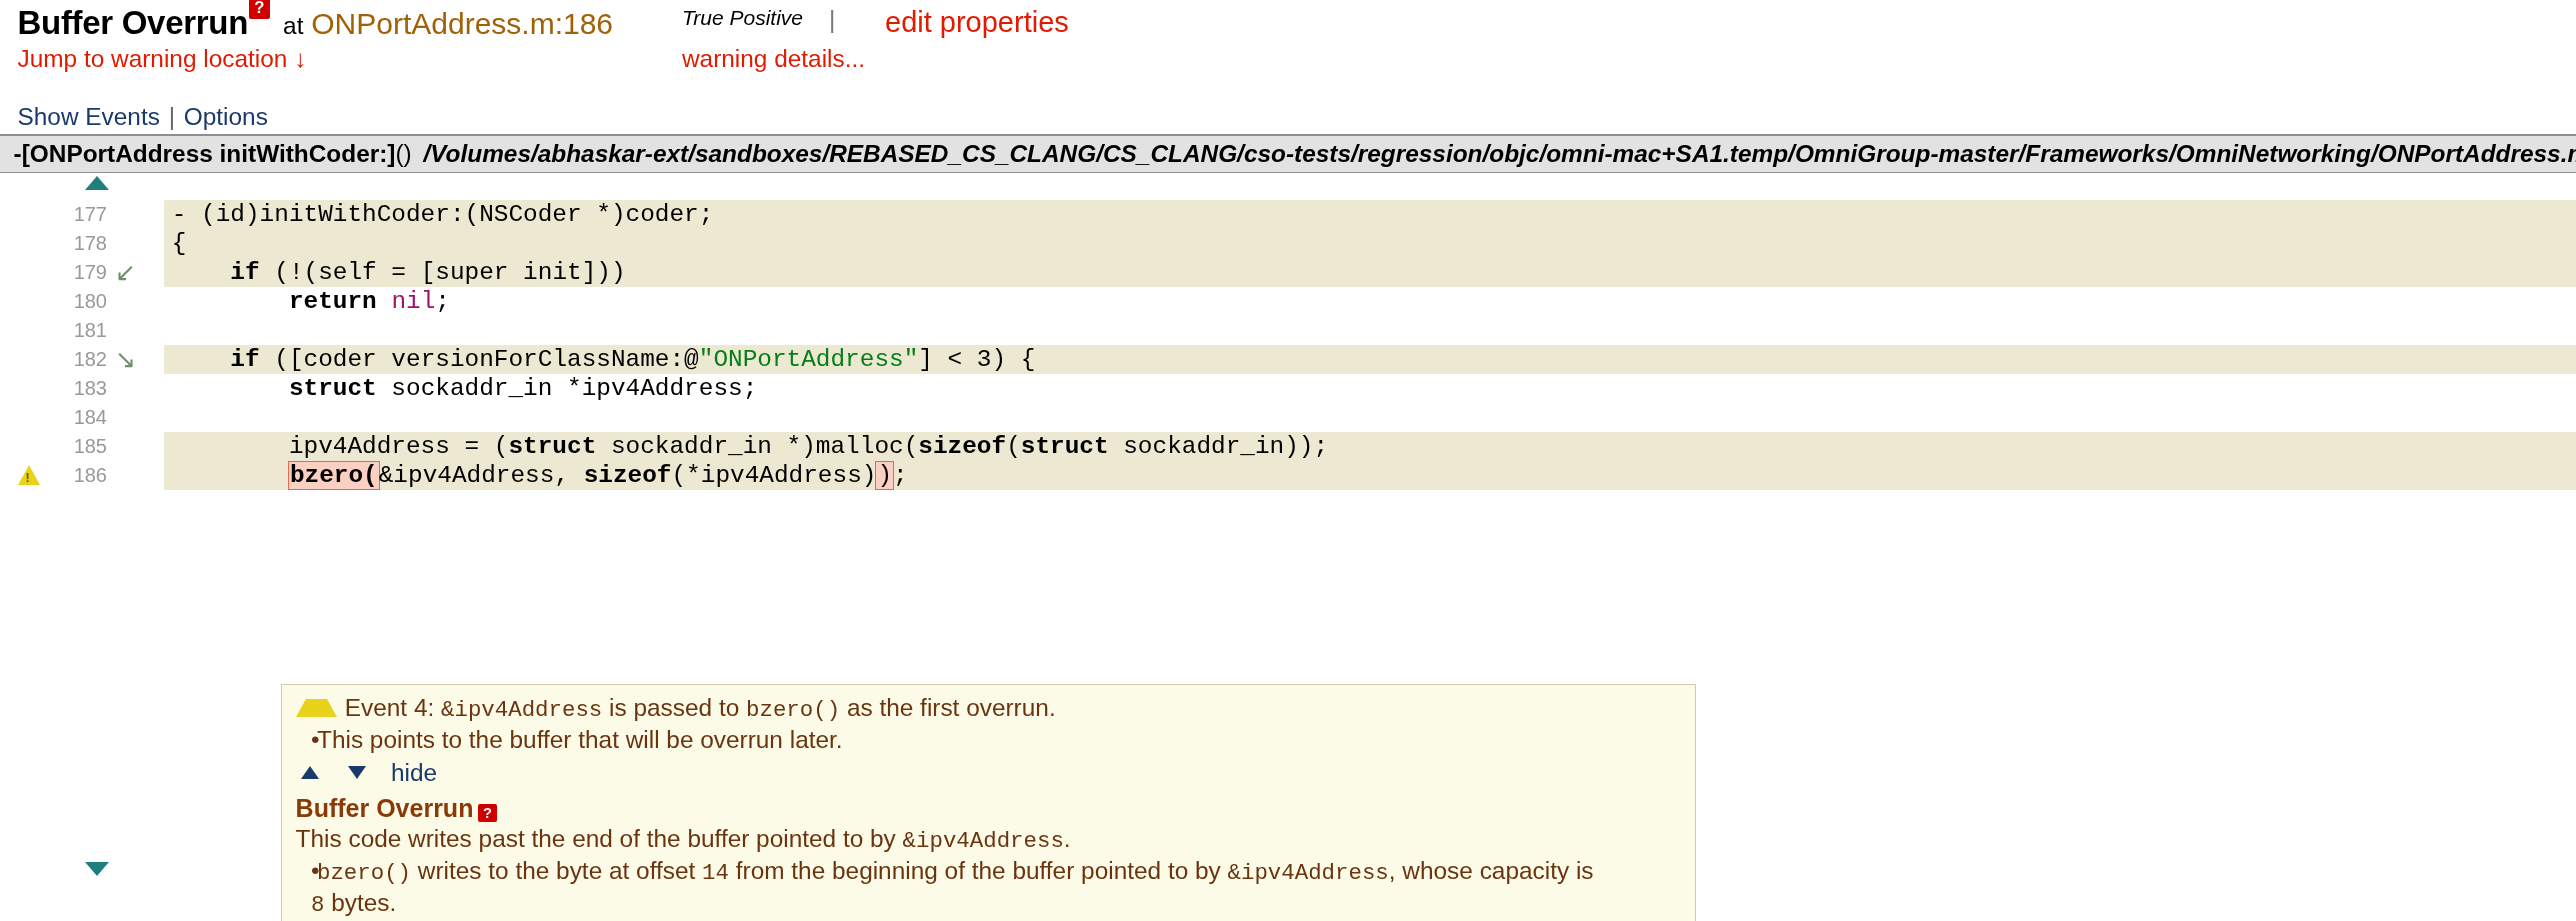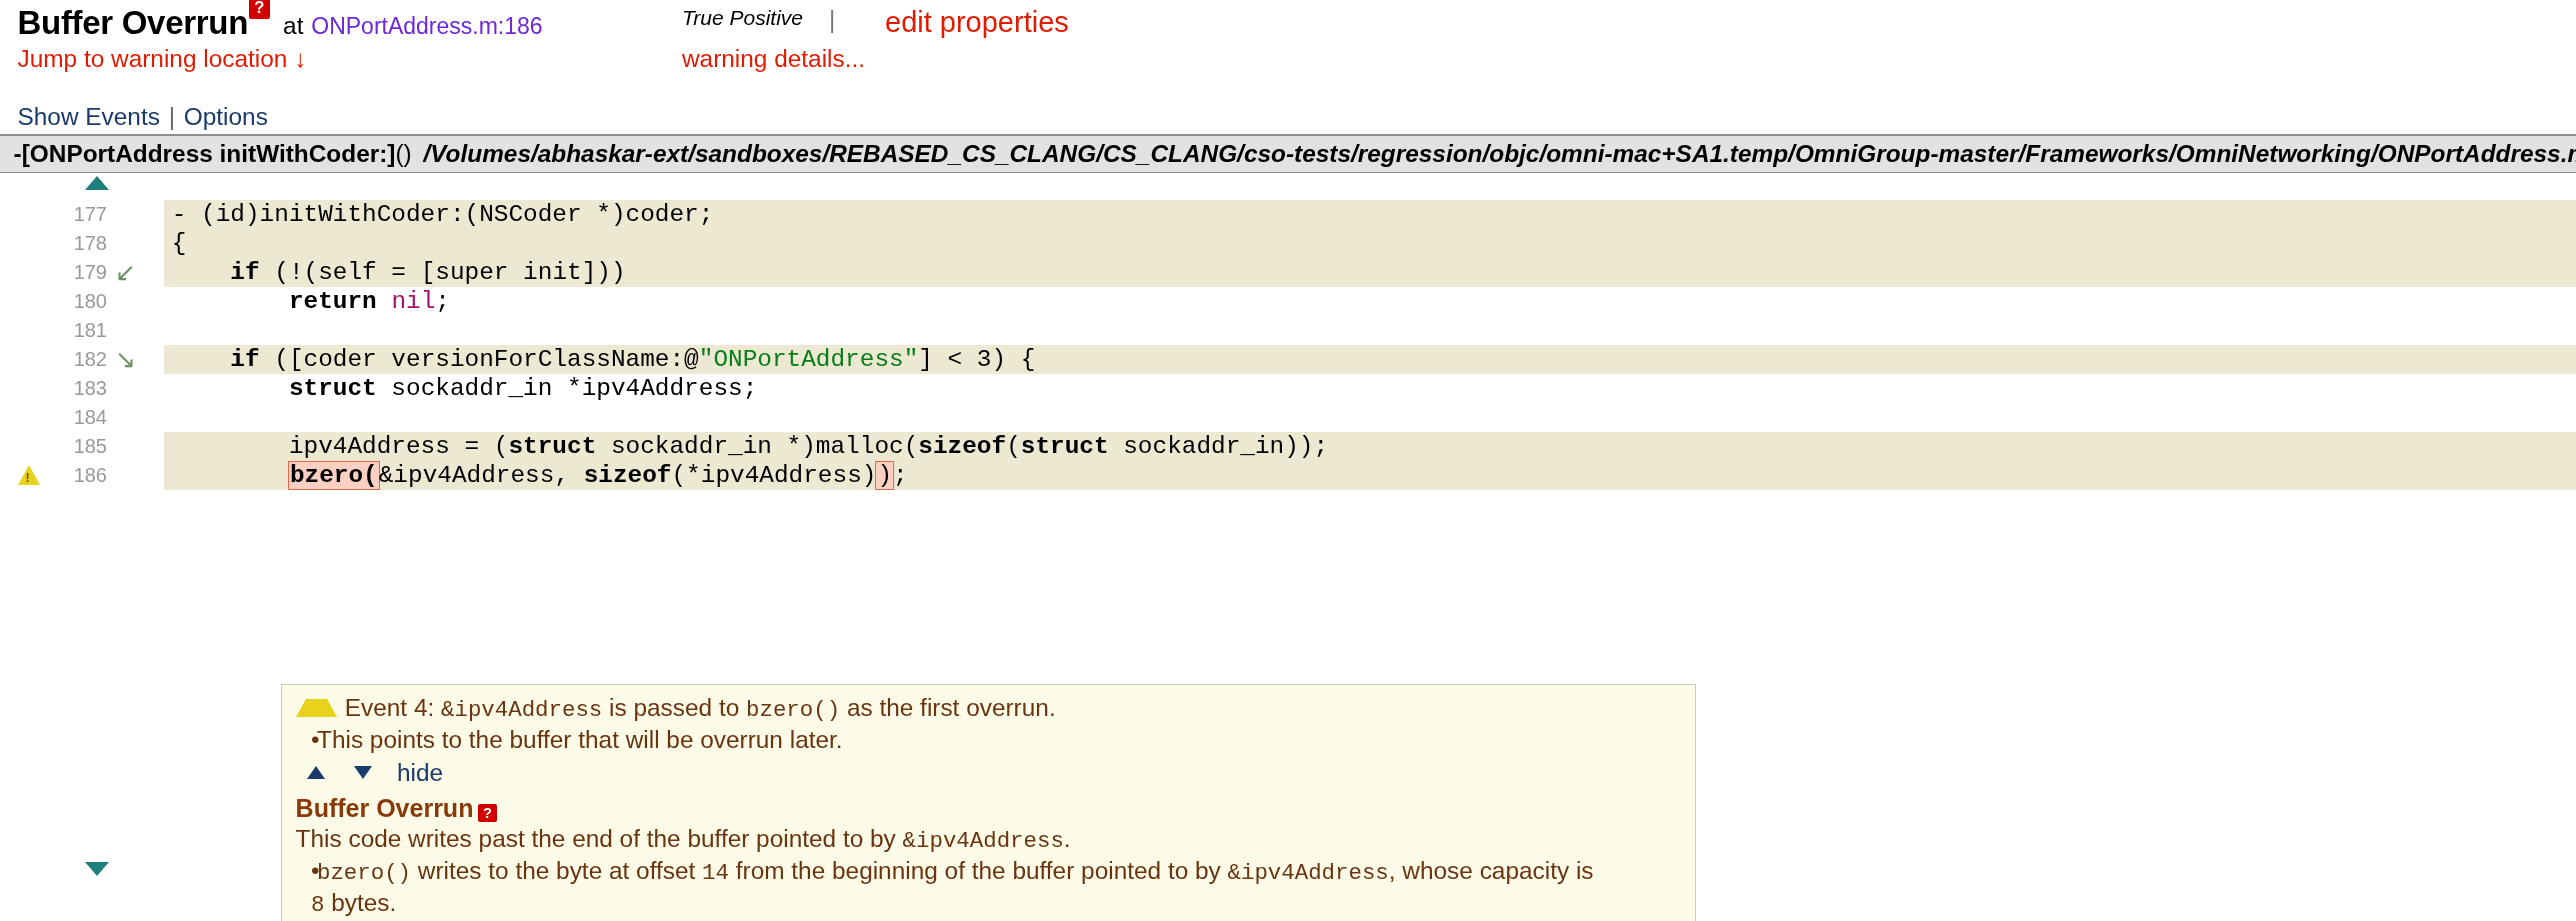--- a/index.html
+++ b/index.html
@@ -65,22 +65,22 @@
     margin-left: 4.9px;
     position: relative;
     top: 1px;
   }
   .at-word {
     font-size: 24.4px;
     color: #000;
     margin-left: 13.6px;
   }
   .loc-link {
-    font-size: 23px;
-    color: #6d28d9;
+    font-size: 30px;
+    color: #a16207;
     margin-left: 7.8px;
     white-space: nowrap;
   }
   .true-positive {
     font-style: italic;
     font-size: 21px;
     color: #000;
     position: absolute;
     left: 682px;
     top: 5.8px;
@@ -310,21 +310,21 @@
   }
   .bullet-l1:before {
     content: "\2022";
     position: absolute;
     left: 29px;
     color: #6b3410;
   }
   .hide-row {
     display: flex;
     align-items: center;
-    padding-left: 25px;
+    padding-left: 19px;
     line-height: 32px;
     margin-top: 1.9px;
   }
   .nav-tri-up {
     width: 0; height: 0;
     border-left: 9.7px solid transparent;
     border-right: 9.7px solid transparent;
     border-bottom: 13.6px solid #1a3a6b;
     margin-right: 29px;
   }

